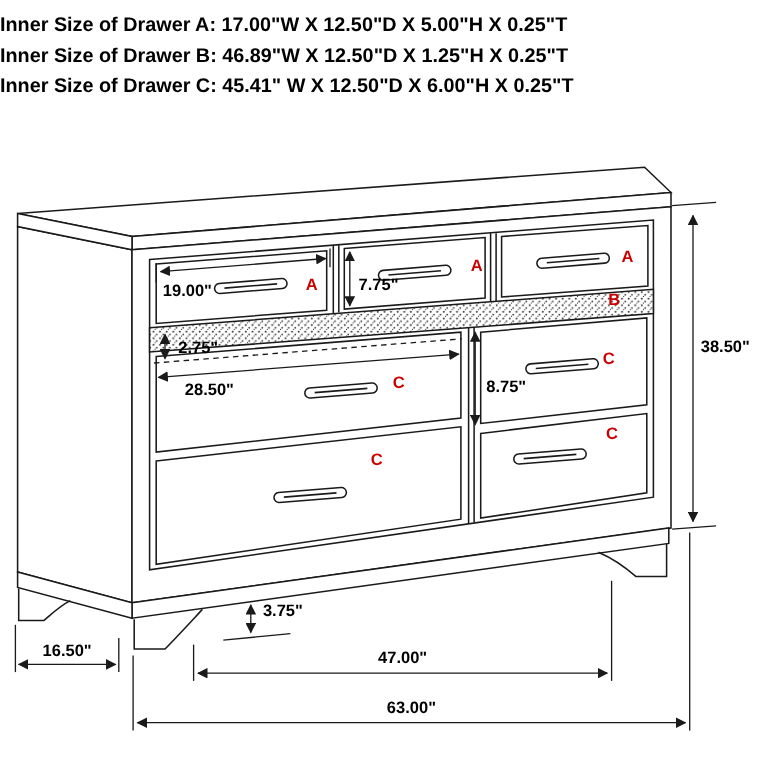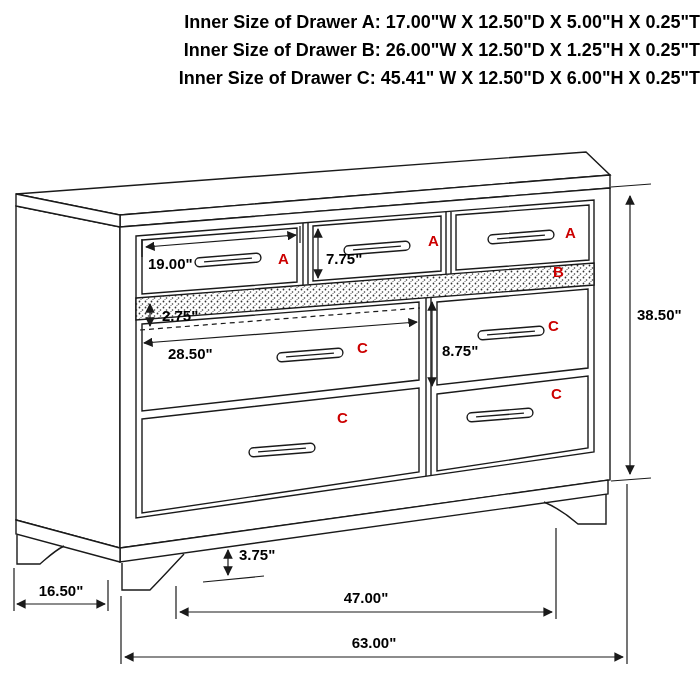--- a/index.html
+++ b/index.html
@@ -1,35 +1,35 @@
 <!DOCTYPE html>
 <html><head>
 <meta charset="utf-8">
 <style>
   html,body{margin:0;padding:0;background:#fff;}
   body{width:700px;height:700px;font-family:"Liberation Sans",sans-serif;}
   .page{position:relative;width:700px;height:700px;background:#fff;overflow:hidden;}
-  .header{position:absolute;top:8px;left:0;width:100%;text-align:right;
+  .header{position:absolute;top:8px;left:0;width:100%;text-align:left;
           font-weight:bold;font-size:18px;line-height:28px;color:#000;}
   svg{position:absolute;top:0;left:0;}
   .dim-text{font:bold 15px "Liberation Sans",sans-serif;fill:#000;}
   .red-label{font:bold 15px "Liberation Sans",sans-serif;fill:#cc0000;}
   .f{fill:#fff;stroke:#1a1a1a;stroke-width:1.4;}
   .s{fill:none;stroke:#1a1a1a;stroke-width:1.4;}
   .d{fill:none;stroke:#1a1a1a;stroke-width:1.2;}
   .dash{stroke-dasharray:5 4;}
 </style>
 </head>
 <body>
 
 <div class="page">
 
   <div class="header">
     <div>Inner Size of Drawer A: 17.00"W X 12.50"D X 5.00"H X 0.25"T</div>
-    <div>Inner Size of Drawer B: 26.00"W X 12.50"D X 1.25"H X 0.25"T</div>
+    <div>Inner Size of Drawer B: 46.89"W X 12.50"D X 1.25"H X 0.25"T</div>
     <div>Inner Size of Drawer C: 45.41" W X 12.50"D X 6.00"H X 0.25"T</div>
   </div>
 
   <svg width="700" height="700" viewBox="0 0 700 700">
     <defs>
       <marker id="ah" viewBox="0 0 10 10" refX="9" refY="5" markerWidth="8" markerHeight="8" orient="auto-start-reverse">
         <path d="M0,0 L10,5 L0,10 z" fill="#1a1a1a"></path>
       </marker>
       <pattern id="speck" width="6" height="6" patternUnits="userSpaceOnUse">
         <rect width="6" height="6" fill="#ffffff"></rect>

